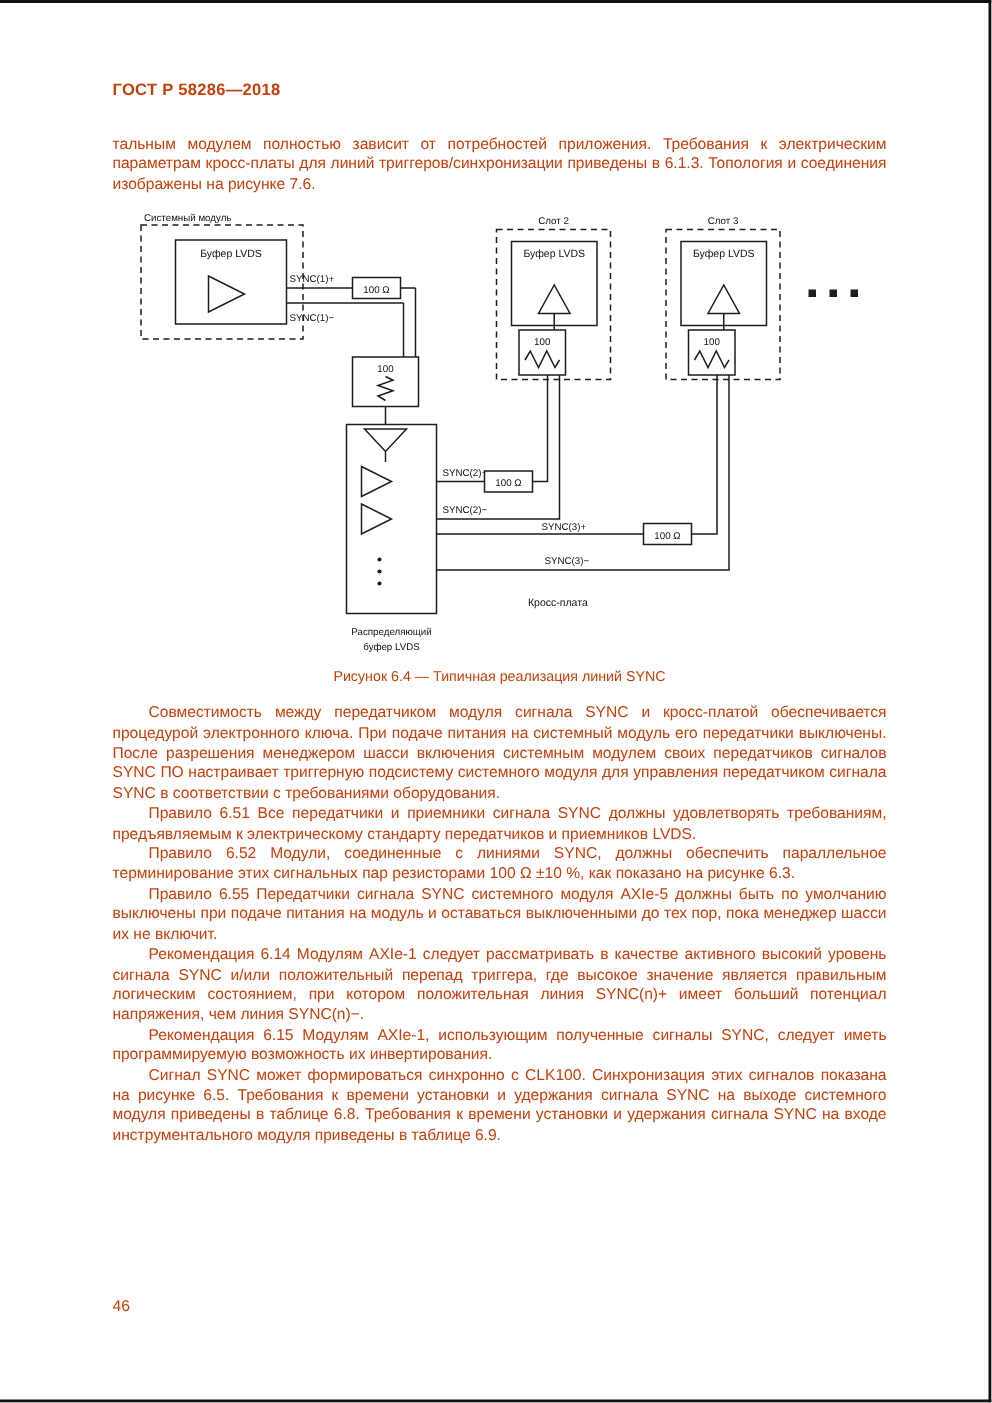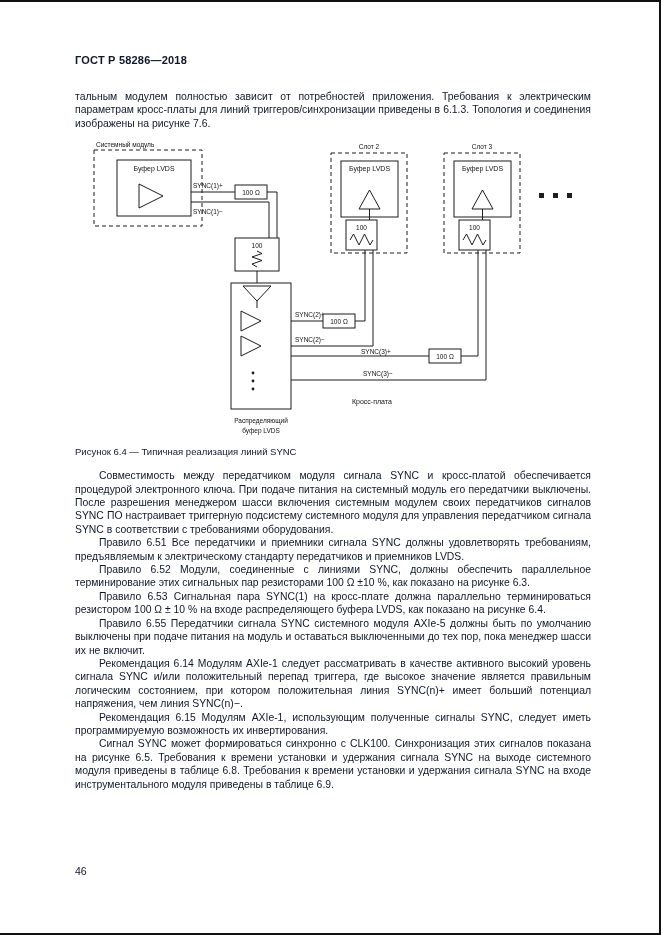--- a/index.html
+++ b/index.html
@@ -1,27 +1,27 @@
 <!DOCTYPE html>
 <html><head>
 <meta charset="utf-8">
 <style>
   html,body{margin:0;padding:0;background:#d9d9d9;}
   .page{
     position:relative;width:661px;height:935px;background:#ffffff;
     box-sizing:border-box;border-top:2px solid #111;border-right:2px solid #111;border-bottom:2px solid #111;
-    font-family:"Liberation Sans",sans-serif;color:#0f172a;overflow:hidden;
+    font-family:"Liberation Sans",sans-serif;color:#c2410c;overflow:hidden;
   }
   .content{position:absolute;left:75px;top:52px;width:516px;}
   .doc-header{font-weight:bold;font-size:11px;margin-bottom:24px;letter-spacing:.2px;}
   p{margin:0;}
   .body-text{font-size:10.4px;line-height:13.4px;text-align:justify;}
   .indent{text-indent:24px;}
   .diagram{display:block;margin:10px 0 0 14px;}
-  .figure-caption{font-size:9.5px;text-align:left;margin:6px 0 12px 0;}
+  .figure-caption{font-size:9.5px;text-align:center;margin:6px 0 12px 0;}
   .page-number{position:absolute;left:75px;top:863px;font-size:10.5px;}
   .diagram line,.diagram polyline{stroke:#1d1d1d;stroke-width:1;fill:none;}
   .diagram rect{stroke:#1d1d1d;stroke-width:1;fill:#ffffff;}
   .diagram rect.dashed{stroke-dasharray:4 3;fill:none;}
   .diagram rect.dot{fill:#1d1d1d;stroke:none;}
   .diagram polygon{stroke:#1d1d1d;stroke-width:1;fill:#ffffff;}
   .diagram circle{fill:#1d1d1d;stroke:none;}
   .diagram text{fill:#111;font-size:7px;font-family:"Liberation Sans",sans-serif;}
   .diagram text.small{font-size:6.5px;}
   .diagram text.mid{text-anchor:middle;}
@@ -126,21 +126,20 @@
         <rect class="dot" x="464" y="53" width="5" height="5"></rect>
         <rect class="dot" x="478" y="53" width="5" height="5"></rect>
       </g>
     </svg>
 
     <div class="figure-caption">Рисунок 6.4 — Типичная реализация линий SYNC</div>
 
     <p class="body-text indent">Совместимость между передатчиком модуля сигнала SYNC и кросс-платой обеспечивается процедурой электронного ключа. При подаче питания на системный модуль его передатчики выключены. После разрешения менеджером шасси включения системным модулем своих передатчиков сигналов SYNC ПО настраивает триггерную подсистему системного модуля для управления передатчиком сигнала SYNC в соответствии с требованиями оборудования.</p>
     <p class="body-text indent">Правило 6.51 Все передатчики и приемники сигнала SYNC должны удовлетворять требованиям, предъявляемым к электрическому стандарту передатчиков и приемников LVDS.</p>
     <p class="body-text indent">Правило 6.52 Модули, соединенные с линиями SYNC, должны обеспечить параллельное терминирование этих сигнальных пар резисторами 100 Ω ±10 %, как показано на рисунке 6.3.</p>
-    <p class="body-text indent">Правило 6.53 Сигнальная пара SYNC(1) на кросс-плате должна параллельно терминироваться резистором 100 Ω ± 10 % на входе распределяющего буфера LVDS, как показано на рисунке 6.4.</p>
     <p class="body-text indent">Правило 6.55 Передатчики сигнала SYNC системного модуля AXIe-5 должны быть по умолчанию выключены при подаче питания на модуль и оставаться выключенными до тех пор, пока менеджер шасси их не включит.</p>
     <p class="body-text indent">Рекомендация 6.14 Модулям AXIe-1 следует рассматривать в качестве активного высокий уровень сигнала SYNC и/или положительный перепад триггера, где высокое значение является правильным логическим состоянием, при котором положительная линия SYNC(n)+ имеет больший потенциал напряжения, чем линия SYNC(n)−.</p>
     <p class="body-text indent">Рекомендация 6.15 Модулям AXIe-1, использующим полученные сигналы SYNC, следует иметь программируемую возможность их инвертирования.</p>
     <p class="body-text indent">Сигнал SYNC может формироваться синхронно с CLK100. Синхронизация этих сигналов показана на рисунке 6.5. Требования к времени установки и удержания сигнала SYNC на выходе системного модуля приведены в таблице 6.8. Требования к времени установки и удержания сигнала SYNC на входе инструментального модуля приведены в таблице 6.9.</p>
   </div>
 
   <div class="page-number">46</div>
 </div>
 
 </body></html>

